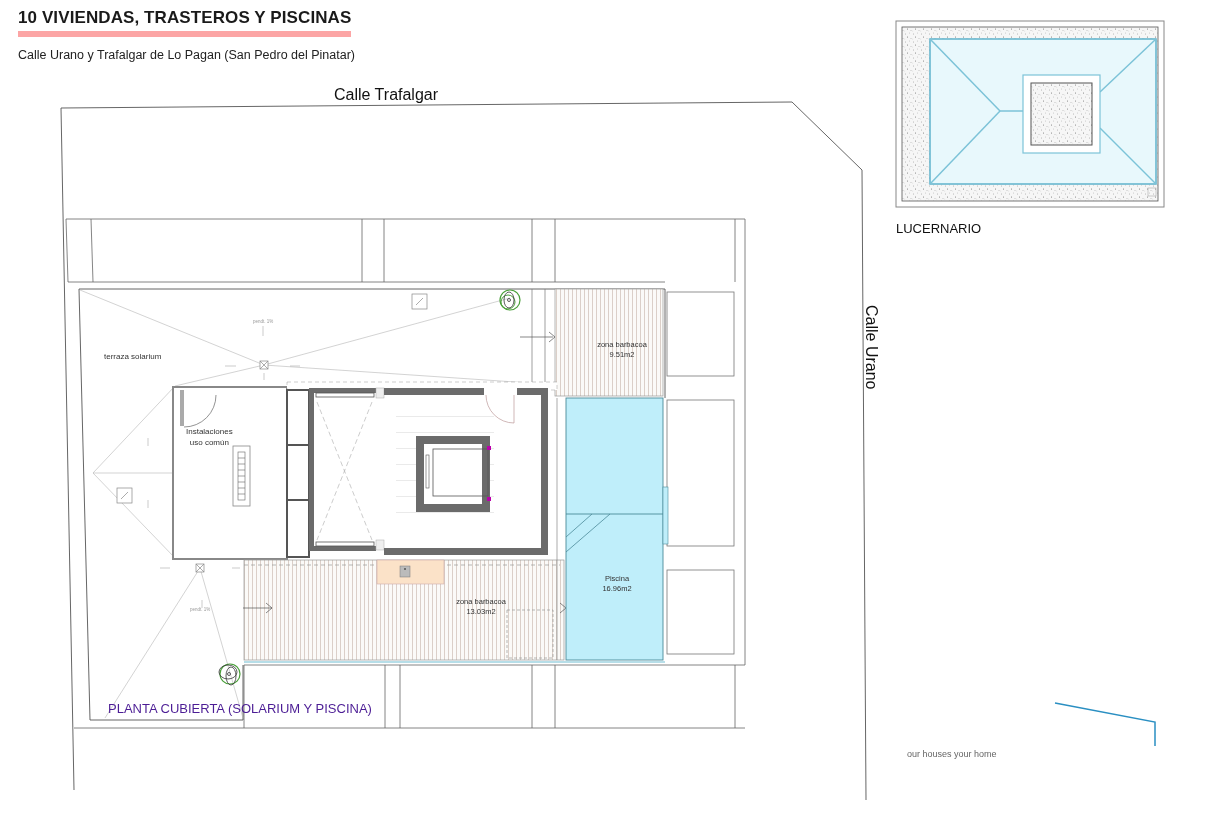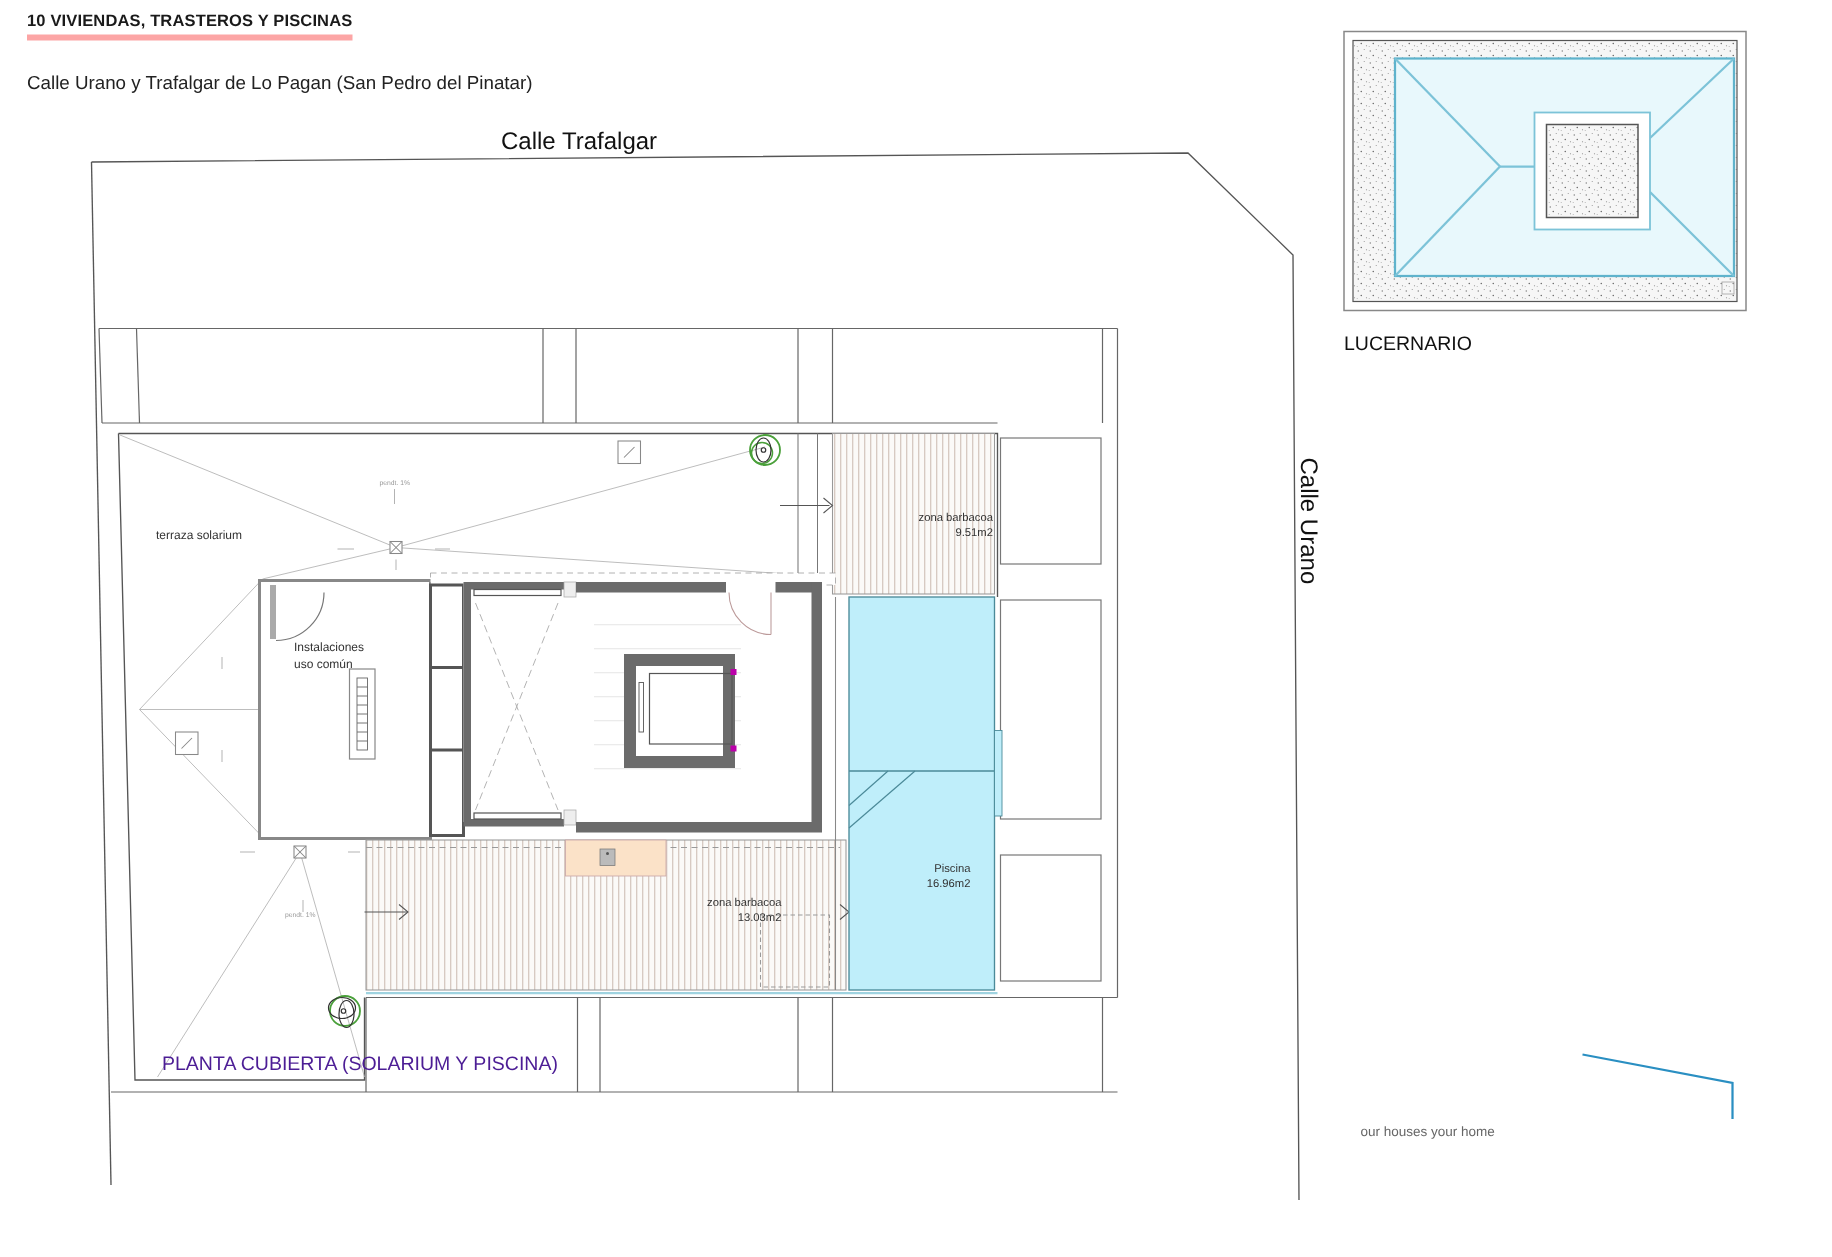--- a/index.html
+++ b/index.html
@@ -1,24 +1,24 @@
 <!DOCTYPE html>
 <html><head>
 <meta charset="utf-8">
 <style>
   html, body { margin:0; padding:0; background:#ffffff; }
   body { width:1221px; height:838px; position:relative; overflow:hidden; font-family:"Liberation Sans", sans-serif; color:#222; }
   .abs { position:absolute; }
-  .title { left:18px; top:8px; font-size:11px; font-weight:bold; color:#1a1a1a; letter-spacing:0.1px; padding-bottom:3px; border-bottom:4px solid #fca5a5; }
+  .title { left:18px; top:8px; font-size:17px; font-weight:bold; color:#1a1a1a; letter-spacing:0.1px; padding-bottom:3px; border-bottom:6px solid #fca5a5; }
   .subtitle { left:18px; top:38px; font-size:12.5px; color:#222;margin-top:10px; }
   .street-top { left:334px; top:86px; font-size:16px; color:#111;text-align:center; }
   .street-right { left:862px; top:305px; font-size:16px; color:#111; writing-mode:vertical-rl; }
   .skylight-label { left:896px; top:221px; font-size:13px; color:#111; }
   .plan-label { left:108px; top:701px; font-size:13px; color:#4c1d95; }
-  .room-label { font-size:7.5px; color:#333; text-align:right; line-height:10px; }
+  .room-label { font-size:7.5px; color:#333; text-align:center; line-height:10px; }
   .room-label-left { font-size:8px; color:#333; line-height:11px; }
   .slope { font-size:4.5px; color:#999; }
   .logo { left:905px; top:700px; width:260px; height:70px; }
   .logo-main { position:absolute; left:0; top:20px; font-size:24px; letter-spacing:0.5px; white-space:nowrap; }
   .logo-main .a { color:#1c1c1c; }
   .logo-main .b { color:#2a8fc2; }
   .logo-tag { position:absolute; left:2px; top:49px; font-size:9px; color:#666; }
   svg { position:absolute; left:0; top:0; }
 </style>
 </head>
@@ -231,21 +231,21 @@
     <rect x="1148" y="188" width="8" height="8" fill="none" stroke="#aaa" stroke-width="0.6"></rect>
   </g>
 </svg>
 
 <div class="abs street-top">Calle Trafalgar</div>
 <div class="abs street-right">Calle Urano</div>
 <div class="abs skylight-label">LUCERNARIO</div>
 <div class="abs plan-label">PLANTA CUBIERTA (SOLARIUM Y PISCINA)</div>
 
 <div class="abs room-label-left" style="left:104px; top:351px;text-align:center;">terraza solarium</div>
-<div class="abs room-label-left" style="left:196px; top:426px;">
+<div class="abs room-label-left" style="left:186px; top:426px;text-align:center;">
   <div>Instalaciones</div>
   <div>uso común</div>
 </div>
 <div class="abs room-label" style="left:582px; top:340px; width:80px;">
   <div>zona barbacoa</div>
   <div>9.51m2</div>
 </div>
 <div class="abs room-label" style="left:441px; top:597px; width:80px;">
   <div>zona barbacoa</div>
   <div>13.03m2</div>

